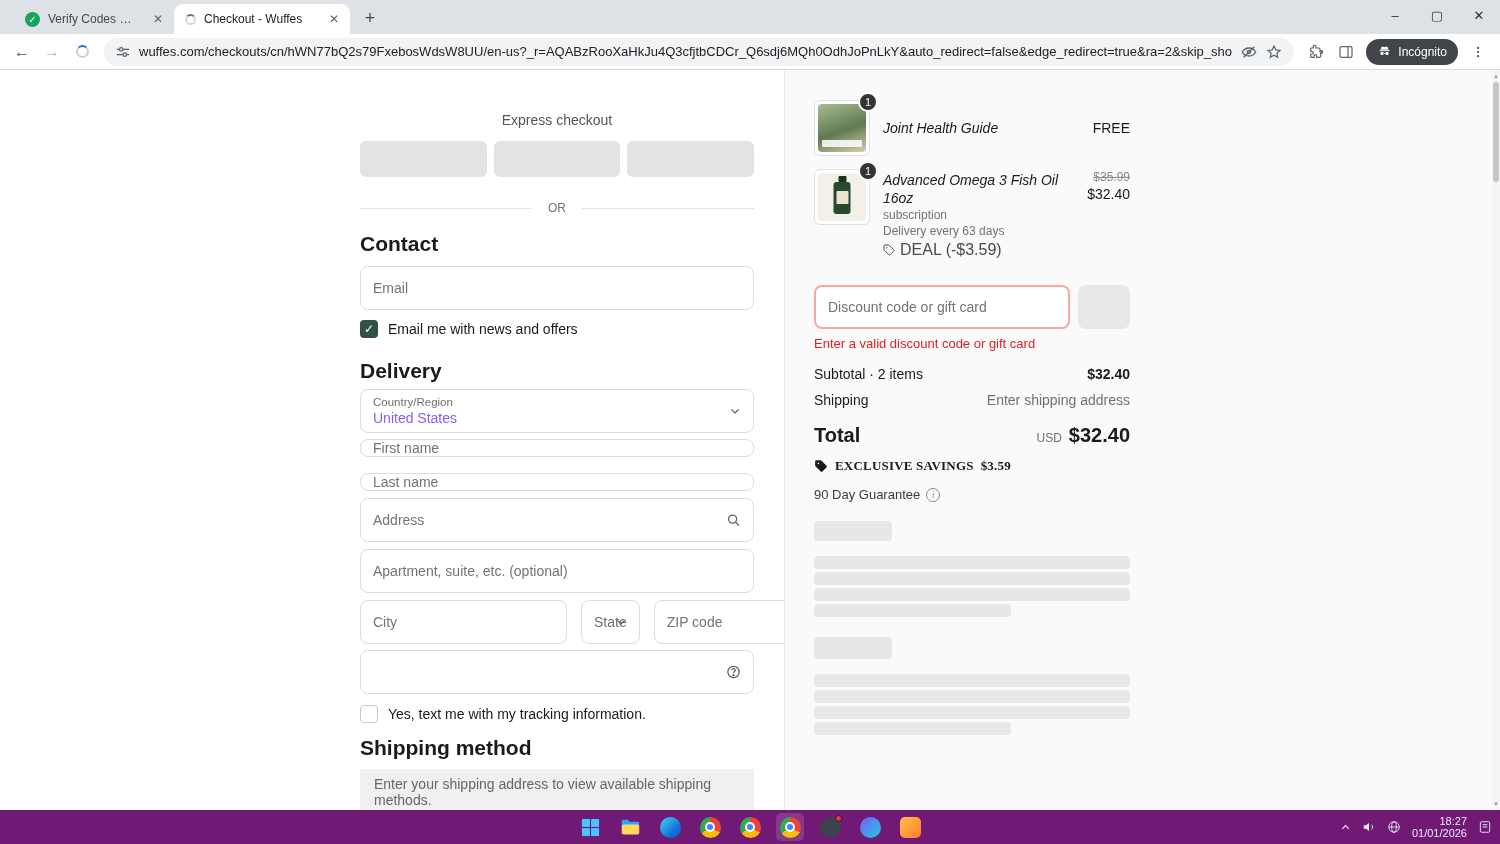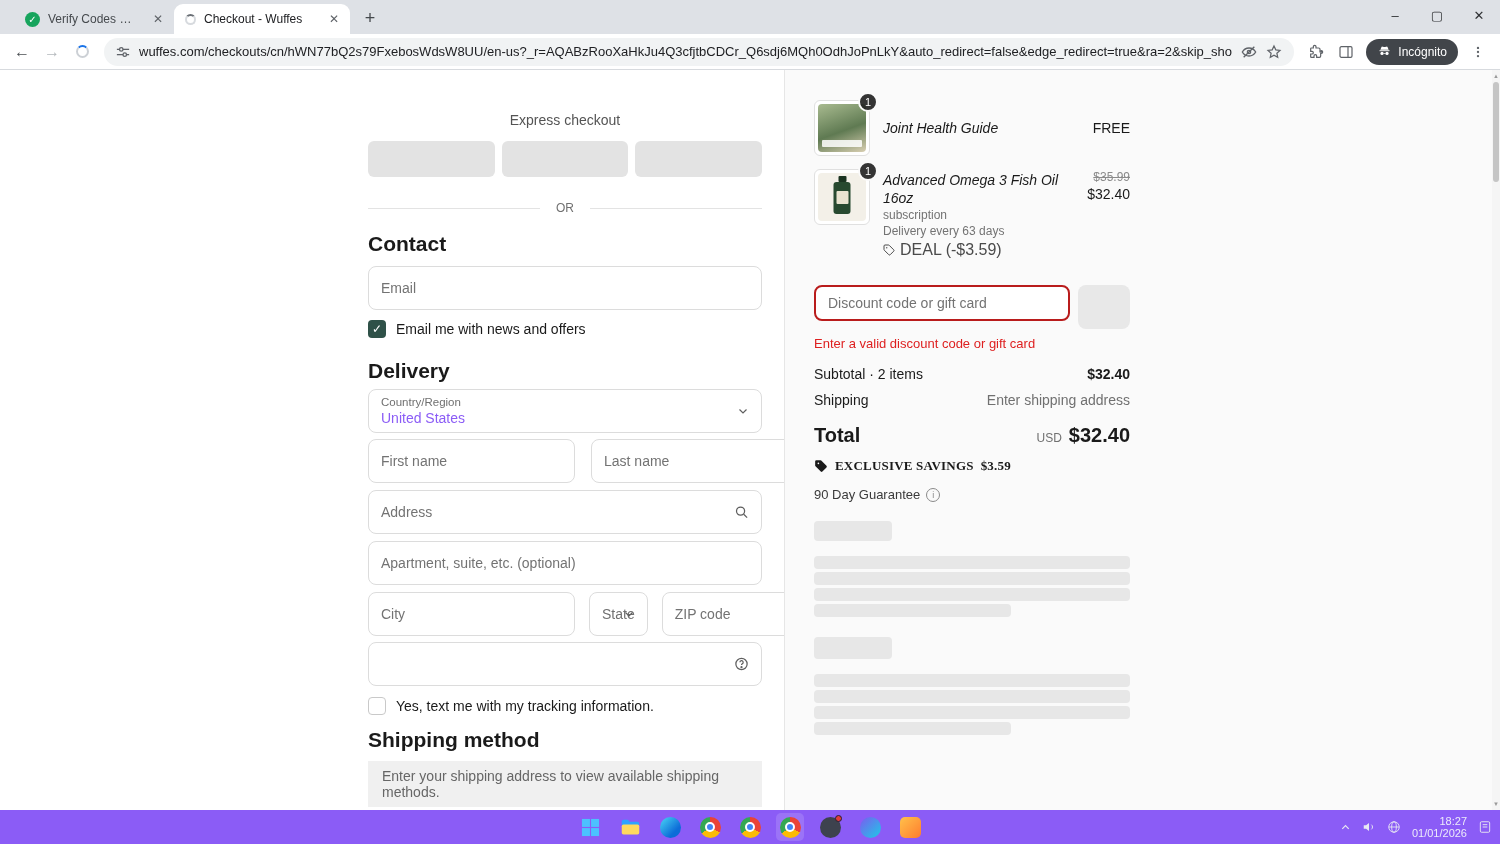--- a/index.html
+++ b/index.html
@@ -38,41 +38,41 @@
   .omnibox { flex:1; height:28px; background:#f1f3f4; border-radius:14px; display:flex;
     align-items:center; padding:0 12px; gap:9px; margin:0 6px; min-width:0; }
   .url { flex:1; font-size:13px; color:#202124; white-space:nowrap; overflow:hidden; }
   .omni-icon, .toolbar-icon { color:#5f6368; display:flex; align-items:center; justify-content:center; flex:none; }
   .toolbar-icon { width:28px; height:28px; }
   .incognito-pill { height:26px; background:#41454a; color:#fff; border-radius:13px; display:flex;
     align-items:center; gap:6px; padding:0 11px; font-size:12px; margin:0 4px; flex:none; }
 
   
   .page { position:absolute; top:70px; left:0; width:1500px; height:740px; background:#fff; }
-  .main { position:absolute; left:8px; top:0; width:784px; height:740px; background:#fff; overflow:hidden; }
+  .main { position:absolute; left:0; top:0; width:784px; height:740px; background:#fff; overflow:hidden; }
   .content { position:absolute; left:360px; top:0; width:394px; }
 
   .express-label { margin-top:42px; text-align:center; font-size:14px; color:#545454; }
   .express-row { display:flex; gap:7px; margin-top:13px; }
   .express-skel { flex:1; height:36px; border-radius:6px; background:#e3e3e3; }
   .or-row { display:flex; align-items:center; gap:16px; margin-top:24px; color:#707070; font-size:12px; }
   .or-line { flex:1; height:1px; background:#e3e3e3; }
 
   .section-h { font-size:21px; font-weight:700; color:#1a1a1a; line-height:26px; }
   .h-contact { margin-top:16px; }
   .h-delivery { margin-top:20px; }
   .h-shipping { margin-top:12px; }
 
   .field { position:relative; display:flex; align-items:center; border:1px solid #dcdcdc;
     border-radius:8px; background:#fff; height:44px; padding:0 12px; color:#707070; font-size:14px; }
   .field input { border:none; outline:none; flex:1; min-width:0; font-size:14px; color:#1a1a1a;
     background:transparent; padding:0; font-family:inherit; }
   .field input::placeholder { color:#737373; opacity:1; }
   .mt9 { margin-top:9px; } .mt10 { margin-top:10px; } .mt7 { margin-top:7px; }
-  .mt6 { margin-top:6px; } .mt5 { margin-top:5px; } .mt11 { margin-top:11px; }
+  .mt6 { margin-top:6px;flex-direction:column; } .mt5 { margin-top:5px; } .mt11 { margin-top:11px; }
   .row2 { display:flex; gap:16px; } .row2 .field { flex:1; }
   .row3 { display:flex; gap:14px; } .row3 .field { flex:1; }
 
   .select-field { flex-direction:column; align-items:stretch; justify-content:center; gap:1px; }
   .select-label { font-size:11.5px; color:#707070; line-height:13px; }
   .select-value { font-size:14px; color:#8b5cf6; line-height:16px; }
   .chev { position:absolute; right:12px; top:50%; transform:translateY(-50%); color:#5f5f5f; display:flex; }
   .trail-icon { position:absolute; right:12px; top:50%; transform:translateY(-50%); color:#5f5f5f; display:flex; }
 
   .check-row { display:flex; align-items:center; gap:10px; font-size:14px; color:#1a1a1a; }
@@ -111,21 +111,21 @@
   .item1 .item-text, .item1 .item-price { align-self:center; }
   .item2 .item-text { padding-top:2px; }
   .item-name { font-size:14px; color:#1a1a1a; line-height:18px;font-style:italic; }
   .item-sub { font-size:12px; color:#737373; line-height:16px; }
   .deal-row { display:flex; align-items:center; gap:5px; font-size:16px; color:#4a4a4a; margin-top:2px; }
   .item-price { text-align:right; font-size:14px; color:#1a1a1a; flex:none; }
   .was { font-size:12px; color:#8a8a8a; text-decoration:line-through; line-height:16px; }
   .now { font-size:14px; color:#1a1a1a; line-height:18px; }
 
   .discount-row { display:flex; gap:8px; margin-top:26px; }
-  .discount-input { flex:1; min-width:0; height:36px; border:2px solid #b91c1c; border-radius:8px;
+  .discount-input { flex:1; min-width:0; height:44px; border:2px solid #fca5a5; border-radius:8px;
     padding:0 12px; font-size:14px; outline:none; color:#1a1a1a; background:#fff; font-family:inherit; }
   .discount-input::placeholder { color:#737373; opacity:1; }
   .apply-btn { width:52px; height:44px; border-radius:8px; background:#e8e8e8; border:none; flex:none; }
   .error-text { color:#de2020; font-size:13px; margin-top:7px; }
 
   .trow { display:flex; justify-content:space-between; align-items:baseline; font-size:14px;
     color:#1a1a1a; margin-top:10px; }
   .trow .val-strong { font-weight:600; }
   .trow .val-muted { color:#707070; }
   .total-row { display:flex; justify-content:space-between; align-items:baseline; margin-top:16px; }
@@ -147,21 +147,21 @@
   .skelB { width:78px; height:22px; margin-top:20px; }
 
   
   .vscroll { position:absolute; right:0; top:0; width:8px; height:740px; background:#f5f5f5; }
   .varrow { position:absolute; left:0; width:8px; height:10px; color:#9a9a9a; font-size:6px;
     display:flex; align-items:center; justify-content:center; }
   .varrow.up { top:1px; } .varrow.down { bottom:1px; }
   .vthumb { position:absolute; top:12px; left:1px; width:6px; height:100px; background:#c5c5c5; border-radius:3px; }
 
   
-  .taskbar { position:absolute; left:0; bottom:0; width:1500px; height:34px; background:#8b5cf6; }
+  .taskbar { position:absolute; left:0; bottom:0; width:1500px; height:34px; background:#701a75; }
   .tb-center { position:absolute; left:50%; top:0; height:34px; transform:translateX(-50%);
     display:flex; align-items:center; gap:12px; }
   .tb-app { width:28px; height:28px; border-radius:5px; display:flex; align-items:center;
     justify-content:center; position:relative; }
   .tb-app.active { background:rgba(255,255,255,.14); }
   .circle-icon { width:21px; height:21px; border-radius:50%; position:relative; }
   .chrome-circle { background:conic-gradient(#ea4335 0 33%, #fbbc05 33% 66%, #34a853 66% 100%); }
   .chrome-circle::before { content:""; position:absolute; inset:5.5px; background:#4285f4;
     border-radius:50%; border:2px solid #fff; }
   .edge-circle { background:linear-gradient(135deg,#49d7f5 0%,#0d6cd8 70%); }

